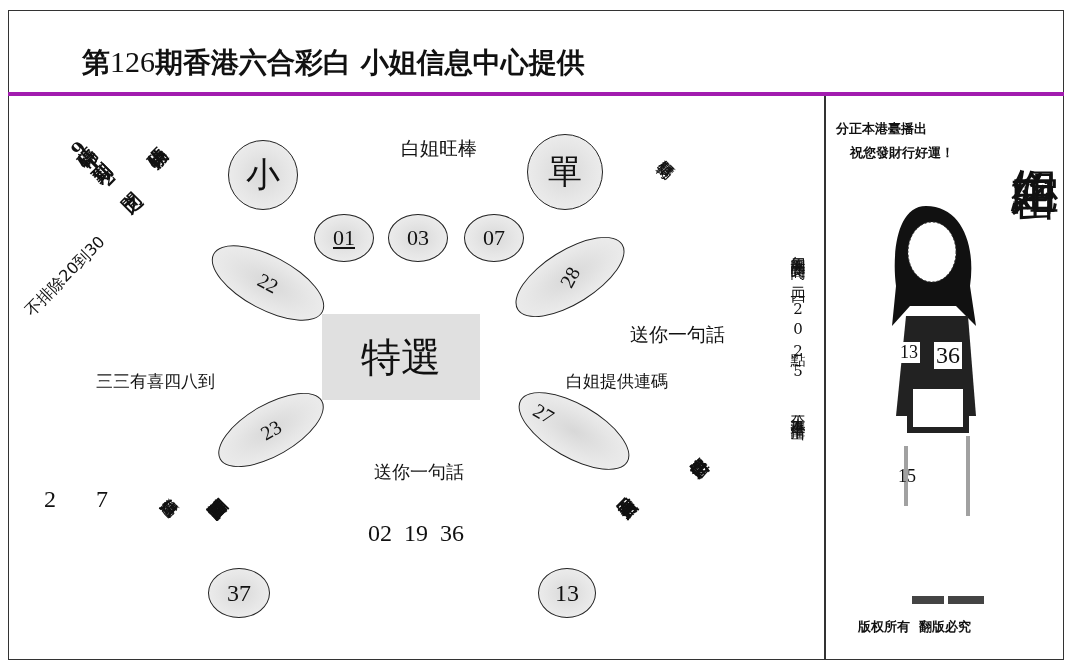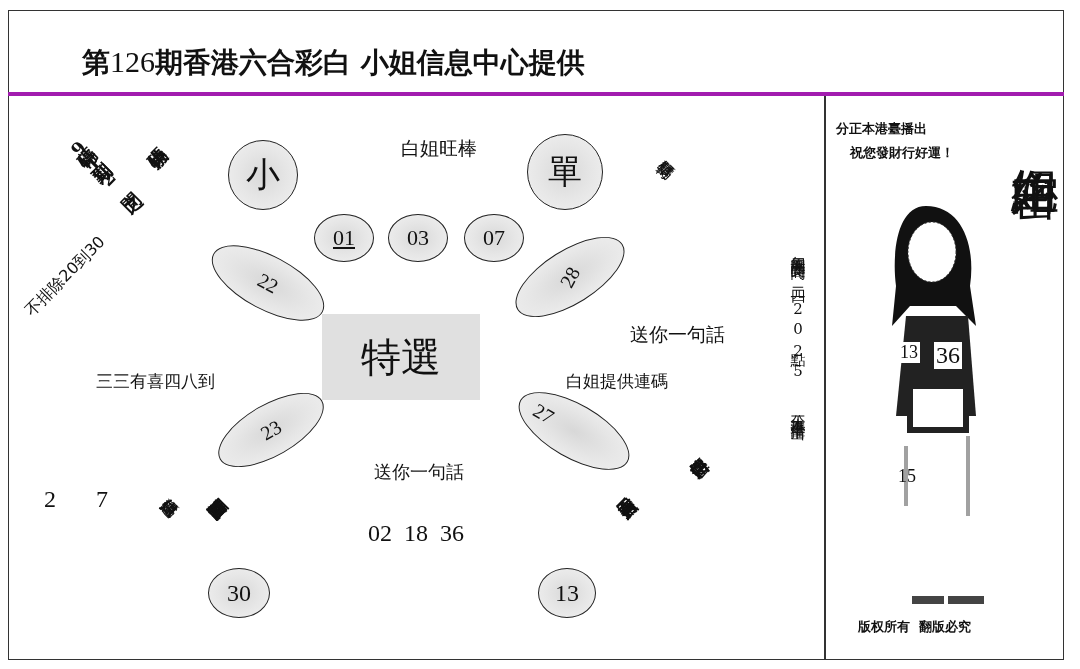--- a/index.html
+++ b/index.html
@@ -61,29 +61,29 @@
   <div class="txt vert" style="left:672px;top:148px;font-size:16px;transform:rotate(45deg);transform-origin:top left;">特碼單雙</div>
 
   <div class="txt" style="left:36px;top:300px;font-size:16px;transform:rotate(-45deg);transform-origin:left bottom;">不排除20到30</div>
 
   <div class="txt" style="left:96px;top:370px;font-size:17px;">三三有喜四八到</div>
 
   <div class="txt" style="left:630px;top:322px;font-size:19px;">送你一句話</div>
   <div class="txt" style="left:566px;top:370px;font-size:17px;">白姐提供連碼</div>
 
   <div class="txt" style="left:374px;top:460px;font-size:18px;">送你一句話</div>
-  <div class="txt" style="left:368px;top:520px;font-size:24px;font-family:'Liberation Serif',serif;white-space:pre;">02  18  36</div>
+  <div class="txt" style="left:368px;top:520px;font-size:24px;font-family:'Liberation Serif',serif;white-space:pre;">02  19  36</div>
 
   <div class="txt" style="left:44px;top:486px;font-size:24px;font-family:'Liberation Serif',serif;">2</div>
   <div class="txt" style="left:96px;top:486px;font-size:24px;font-family:'Liberation Serif',serif;">7</div>
 
   <div class="txt vert" style="left:176px;top:486px;font-size:16px;transform:rotate(45deg);transform-origin:top left;">白姐提供連碼</div>
   <div class="txt vert" style="left:226px;top:486px;font-size:17px;font-weight:bold;transform:rotate(45deg);transform-origin:top left;">隔波相望有三九</div>
 
-  <div class="ell" style="left:208px;top:568px;width:62px;height:50px;font-size:24px;">30</div>
+  <div class="ell" style="left:208px;top:568px;width:62px;height:50px;font-size:24px;">37</div>
 
   <div class="txt vert" style="left:676px;top:460px;font-size:17px;font-weight:bold;transform:rotate(-45deg);transform-origin:top left;">白姐傳密</div>
   <div class="txt vert" style="left:604px;top:500px;font-size:17px;font-weight:bold;transform:rotate(-45deg);transform-origin:top left;">有六有四來合二</div>
 
   <div class="ell" style="left:538px;top:568px;width:58px;height:50px;font-size:24px;">13</div>
 </div>
 
 <div class="txt vert" style="left:788px;top:244px;font-size:15px;letter-spacing:2px;font-family:'DejaVu Serif',serif;">每周開獎時間(二四 20點25 分正本港臺播出</div>
 
 <div class="sidebar-line"></div>

